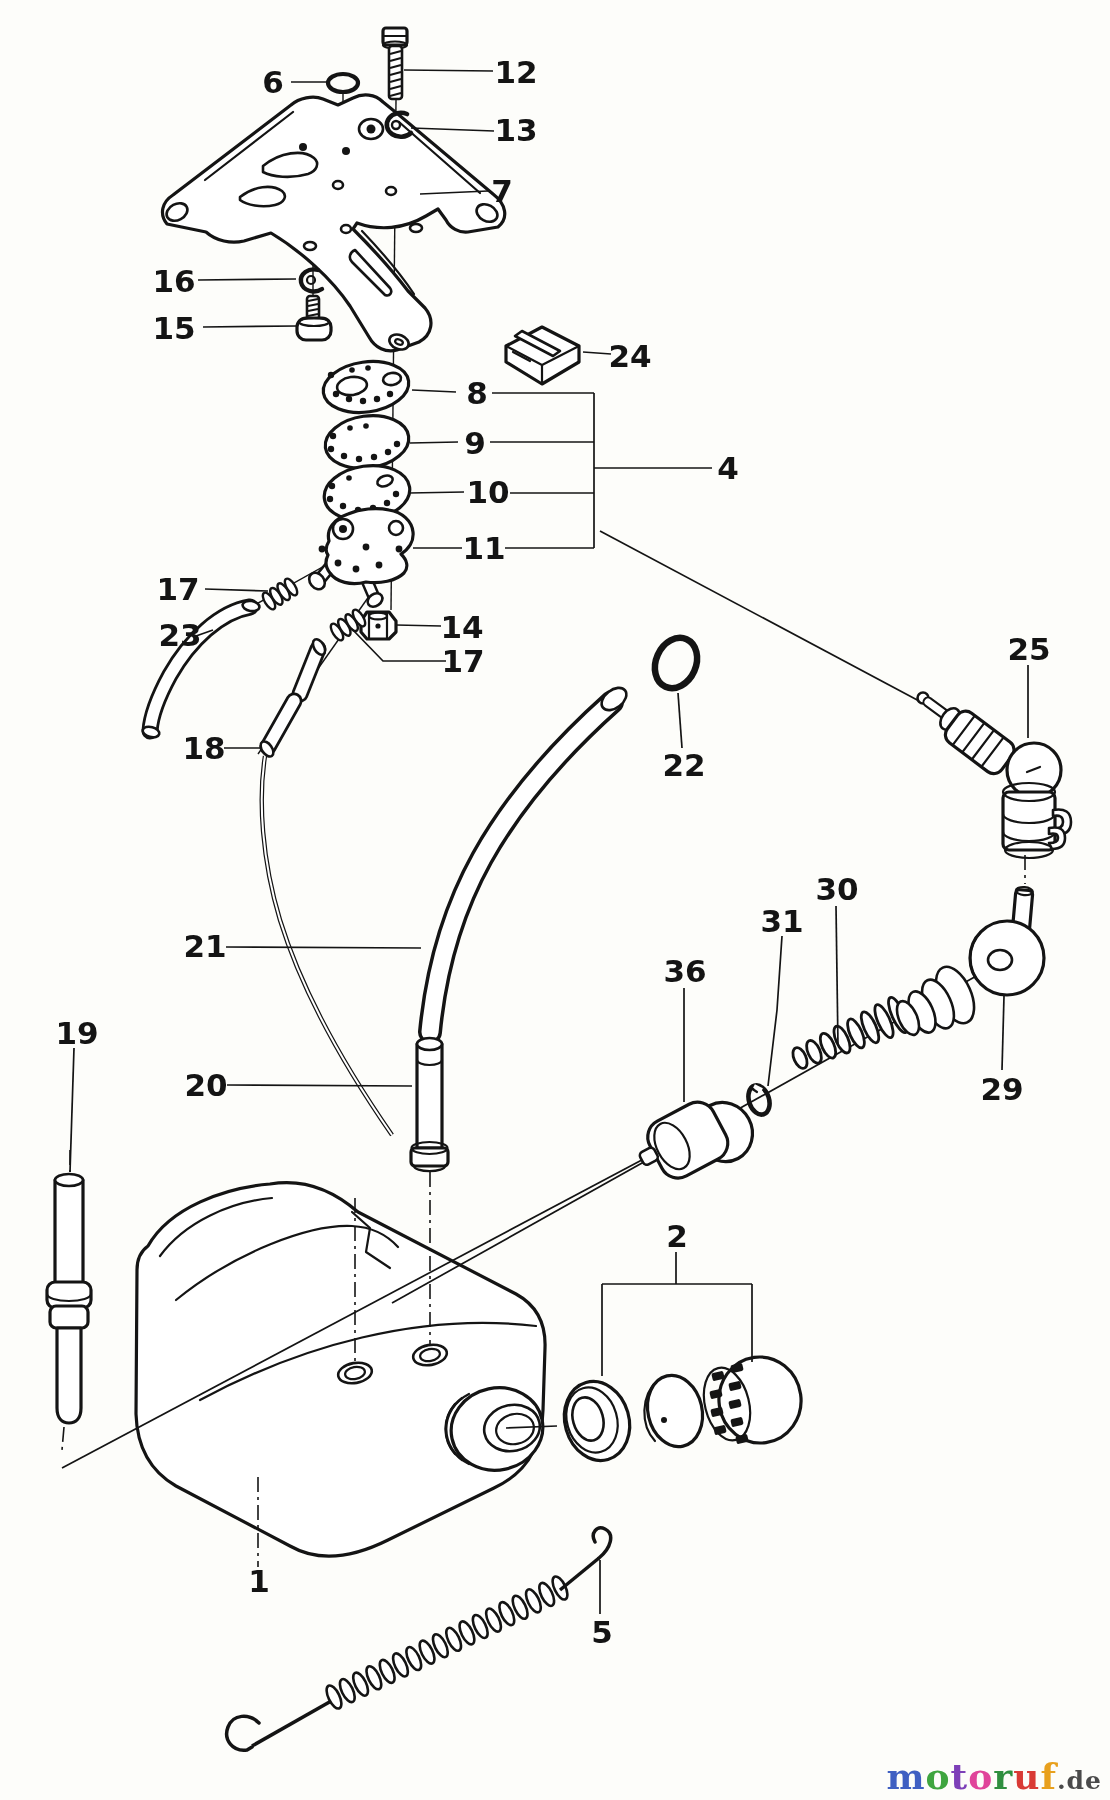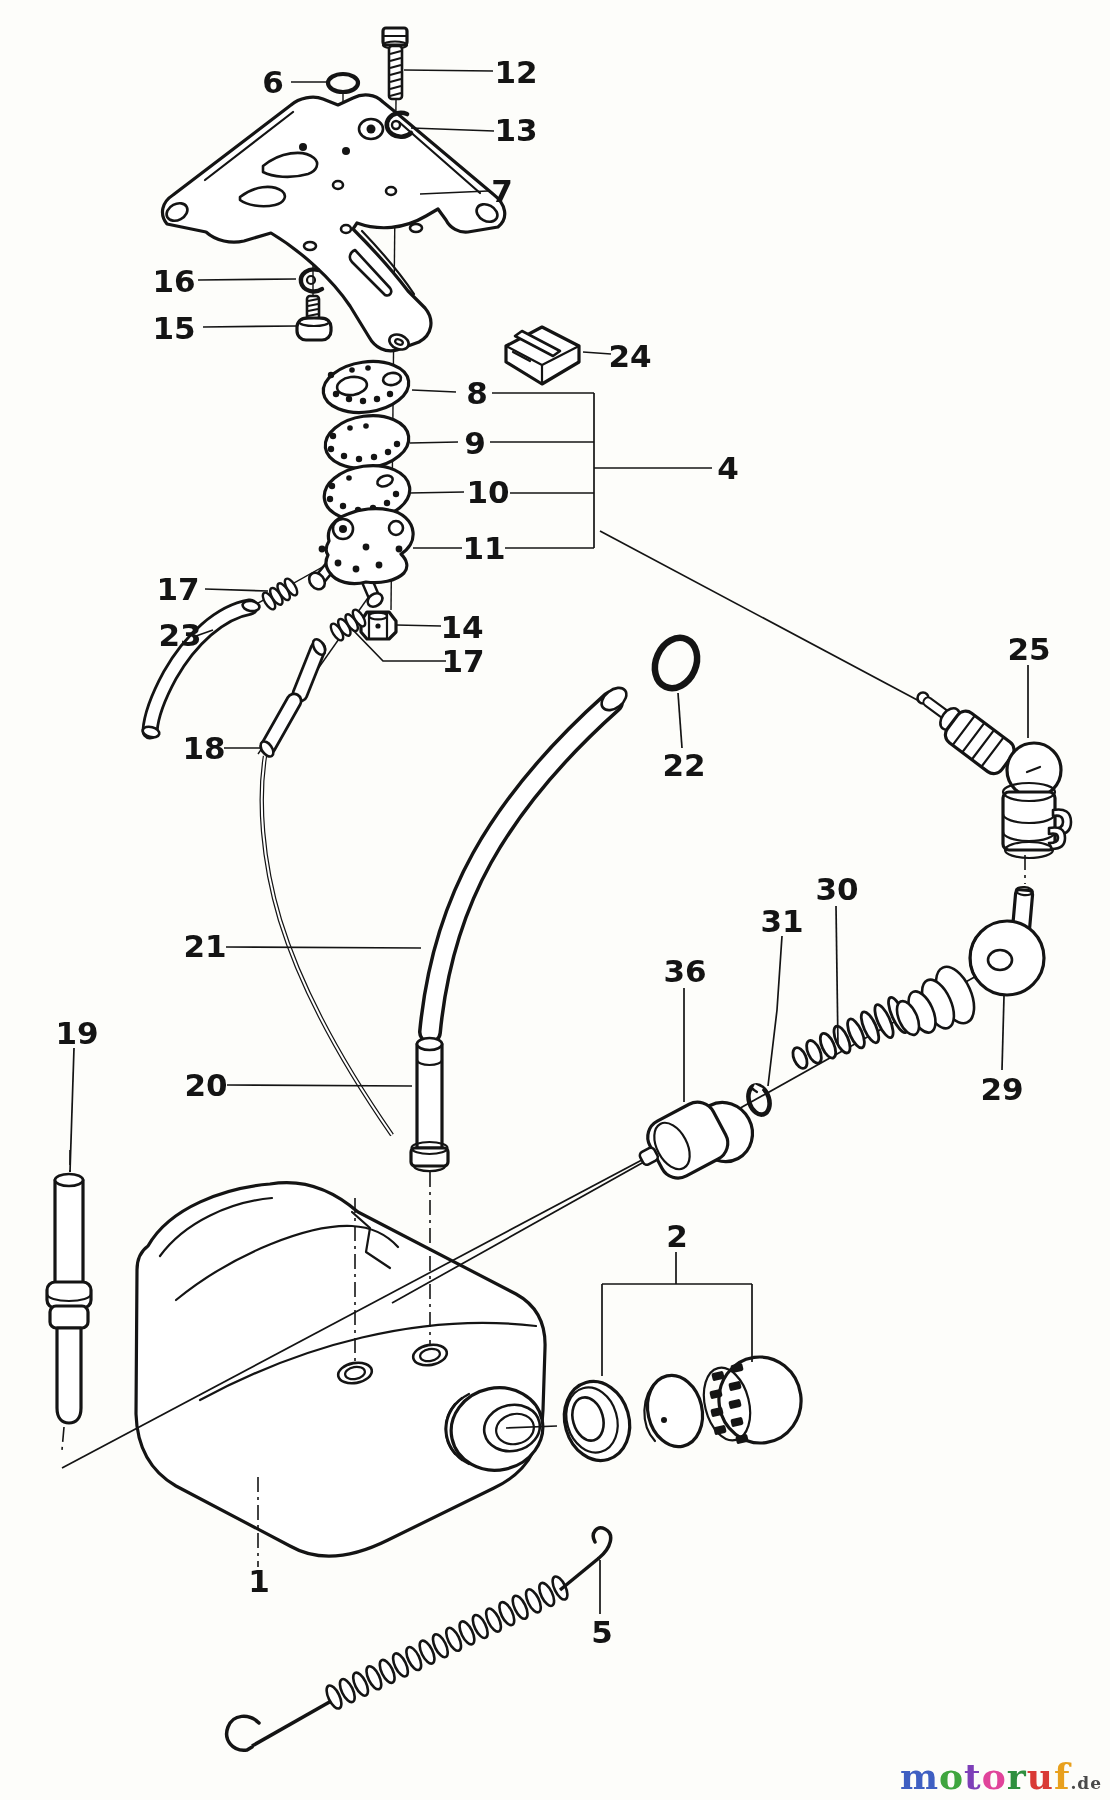--- a/index.html
+++ b/index.html
@@ -10,21 +10,21 @@
   .part{fill:#ffffff;stroke:#141414;stroke-width:3.2;stroke-linejoin:round;stroke-linecap:round}
   .det{fill:none;stroke:#141414;stroke-width:2.2;stroke-linejoin:round;stroke-linecap:round}
   .det3{fill:#ffffff;stroke:#141414;stroke-width:2.6;stroke-linejoin:round}
   .ring{fill:none;stroke:#141414}
   .lead{stroke:#141414;stroke-width:1.7;fill:none}
   .axis{stroke:#141414;stroke-width:1.4;fill:none}
   .dash{stroke:#141414;stroke-width:1.6;fill:none;stroke-dasharray:15 5 3 5}
   .hole{fill:#141414;stroke:none}
   .watermark{position:absolute;right:8px;bottom:6px;font-family:"DejaVu Serif",serif;
              font-weight:700;font-size:36px;line-height:1;letter-spacing:1px;user-select:none}
-  .watermark .suf{font-size:17px;font-weight:700}
+  .watermark .suf{font-size:25px;font-weight:700}
 </style>
 </head>
 <body>
 
 <div id="page">
 <svg width="1110" height="1800" viewBox="0 0 1110 1800">
 
   <g>
     <line class="axis" x1="396" y1="100" x2="391" y2="610"></line>
     <line class="axis" x1="343" y1="92" x2="343" y2="160"></line>

